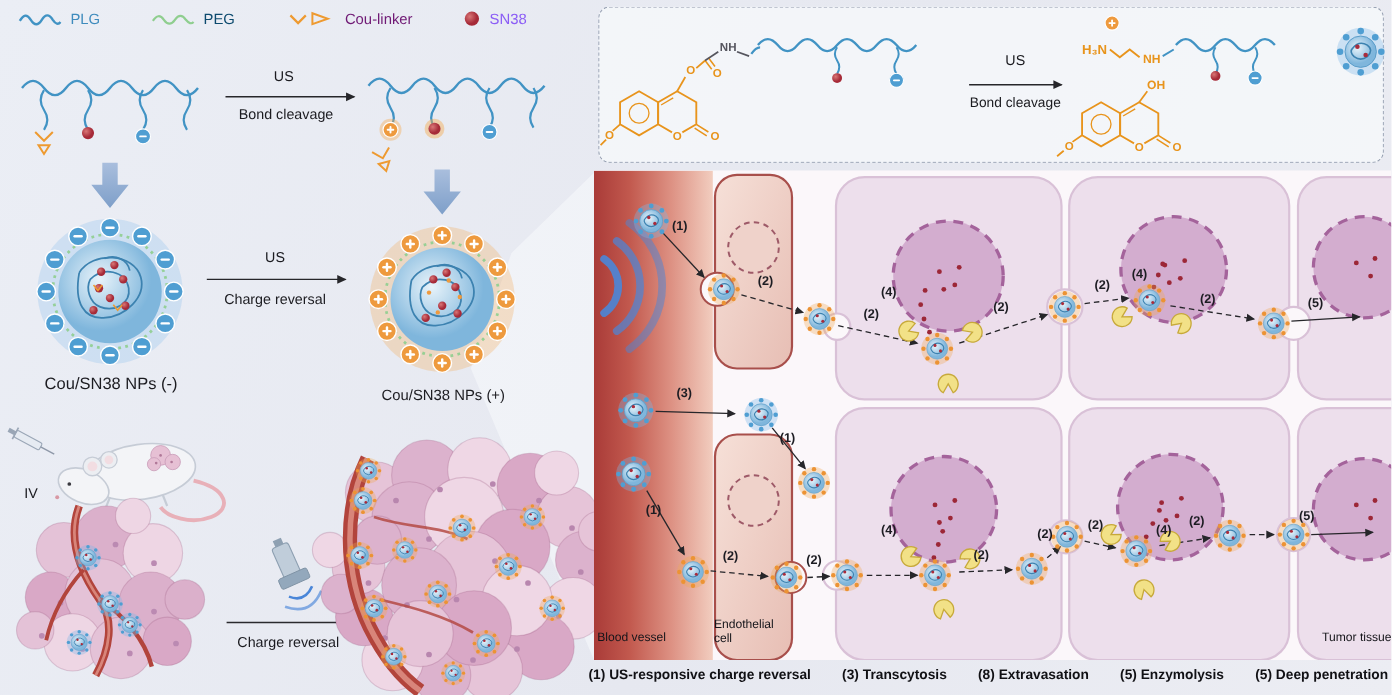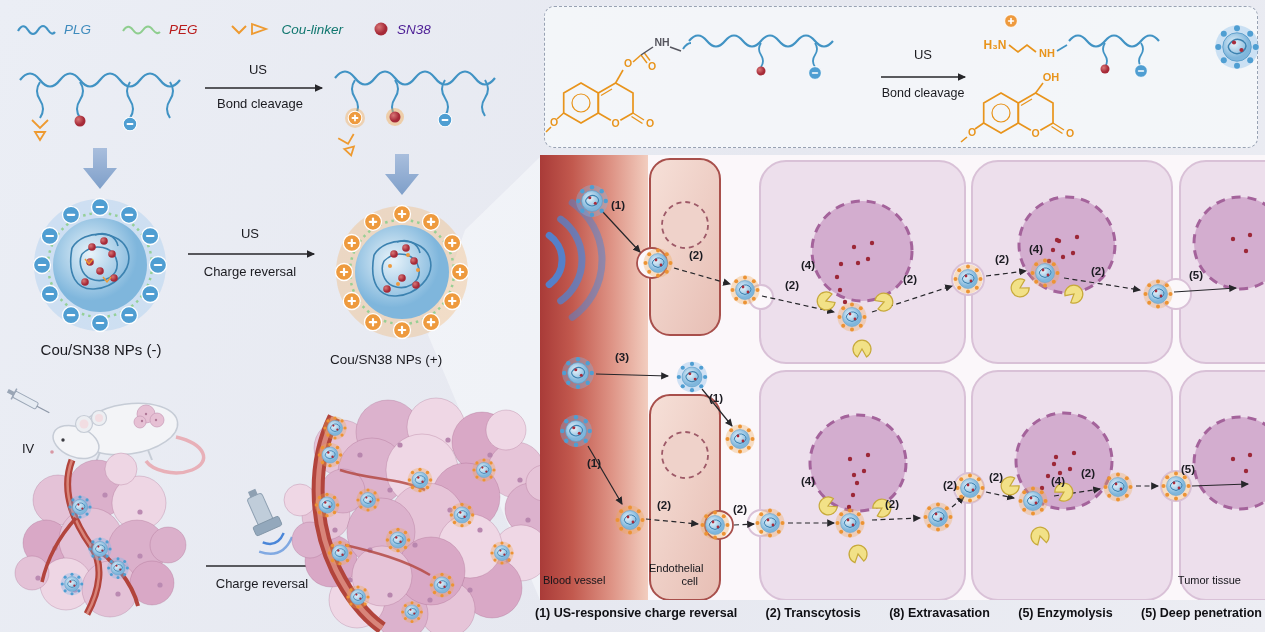--- a/index.html
+++ b/index.html
@@ -7,23 +7,23 @@
        background:linear-gradient(115deg,#ebeef5 0%,#e6e8f0 55%,#ecedf3 100%);
        font-family:"Liberation Sans",sans-serif;}
   .abs{position:absolute;}
   .ov{position:absolute;color:#1b1b20;text-align:center;}
   svg text{font-family:"Liberation Sans",sans-serif;}
   .t13{font-size:13px;fill:#1b1b20;}
   .t12{font-size:12.5px;fill:#1b1b20;}
   .m{font-size:11.5px;font-weight:bold;fill:#1c1c22;}
   .atom{font-size:10.5px;font-weight:bold;fill:#e8941c;}
   .atomg{font-size:10.5px;font-weight:bold;fill:#55555e;}
-  .lgrow{position:absolute;left:16px;top:20px;display:flex;gap:30px;align-items:center;font-style:italic;}
+  .lgrow{position:absolute;left:16px;top:8px;display:flex;gap:46px;align-items:center;}
   .lgitem{display:flex;gap:8px;align-items:center;font-size:13.5px;}
-  .lg-plg{color:#3e8bbd}.lg-peg{color:#b91c1c}.lg-cou{color:#0f766e}.lg-sn38{color:#4c1d95}
+  .lg-plg{color:#3e8bbd}.lg-peg{color:#0c4a6e}.lg-cou{color:#701a75}.lg-sn38{color:#8b5cf6}
   #chembox{position:absolute;left:544px;top:6px;width:714px;height:142px;
            border:1.6px dashed #98a2b3;border-radius:10px;background:rgba(246,248,251,.78);
            box-sizing:border-box;}
   #panel{position:absolute;left:540px;top:155px;width:725px;height:445px;
          background:#fbf7fa;overflow:hidden;}
   .plabel{position:absolute;font-size:11px;color:#15151a;line-height:1.15;text-align:right;}
   #caption{position:absolute;left:535px;top:606px;width:727px;display:flex;
            justify-content:space-between;align-items:flex-start;
            font-size:12.5px;font-weight:bold;color:#101014;}
 </style>
@@ -415,21 +415,21 @@
   </div>
   <div class="lgitem">
     <svg width="16" height="16">
         <circle cx="8" cy="8" r="6.5" fill="url(#sng)"></circle>
       </svg>
     <span class="lg-sn38">SN38</span>
   </div>
 </div>
 
 <div class="ov" style="left:28px;top:341px;width:146px;text-align:center;font-size:15px">Cou/SN38 NPs (-)</div>
-<div class="ov" style="left:330px;top:352px;width:146px;text-align:left;font-size:13.5px">Cou/SN38 NPs (+)</div>
+<div class="ov" style="left:330px;top:352px;width:146px;text-align:center;font-size:13.5px">Cou/SN38 NPs (+)</div>
 <div class="ov" style="left:22px;top:441px;font-size:13px">IV</div>
 <div class="ov" style="left:198px;top:576px;width:128px;text-align:center;font-size:13px">Charge reversal</div>
 
 <div id="chembox">
   <svg width="714" height="142" viewBox="0 0 714 142">
 
     <g>
       <use href="#coum" transform="translate(36,96)"></use>
       <text class="atom" x="70.6" y="120" text-anchor="middle">O</text>
       <text class="atom" x="105" y="120" text-anchor="middle">O</text>
@@ -651,23 +651,23 @@
       <text class="m" x="352" y="353" text-anchor="middle">(2)</text>
       <text class="m" x="410" y="334" text-anchor="middle">(2)</text>
       <text class="m" x="456" y="326" text-anchor="middle">(2)</text>
       <text class="m" x="518" y="330" text-anchor="middle">(4)</text>
       <text class="m" x="548" y="322" text-anchor="middle">(2)</text>
       <text class="m" x="648" y="318" text-anchor="middle">(5)</text>
     </g>
   </svg>
 
   <div class="plabel" style="left:3px;top:419px">Blood vessel</div>
-  <div class="plabel" style="left:109px;top:407px;width:49px;text-align:right">Endothelial cell</div>
-  <div class="plabel" style="left:616px;top:419px;width:85px">Tumor tissue</div>
+  <div class="plabel" style="left:109px;top:407px;width:49px;text-align:left">Endothelial cell</div>
+  <div class="plabel" style="left:640px;top:419px;width:85px">Tumor tissue</div>
 </div>
 
 <div id="caption">
   <span>(1) US-responsive charge reversal</span>
-  <span>(2) Transcytosis</span>
+  <span>(3) Transcytosis</span>
   <span>(8) Extravasation</span>
   <span>(5) Enzymolysis</span>
   <span>(5) Deep penetration</span>
 </div>
 
 </body></html>

